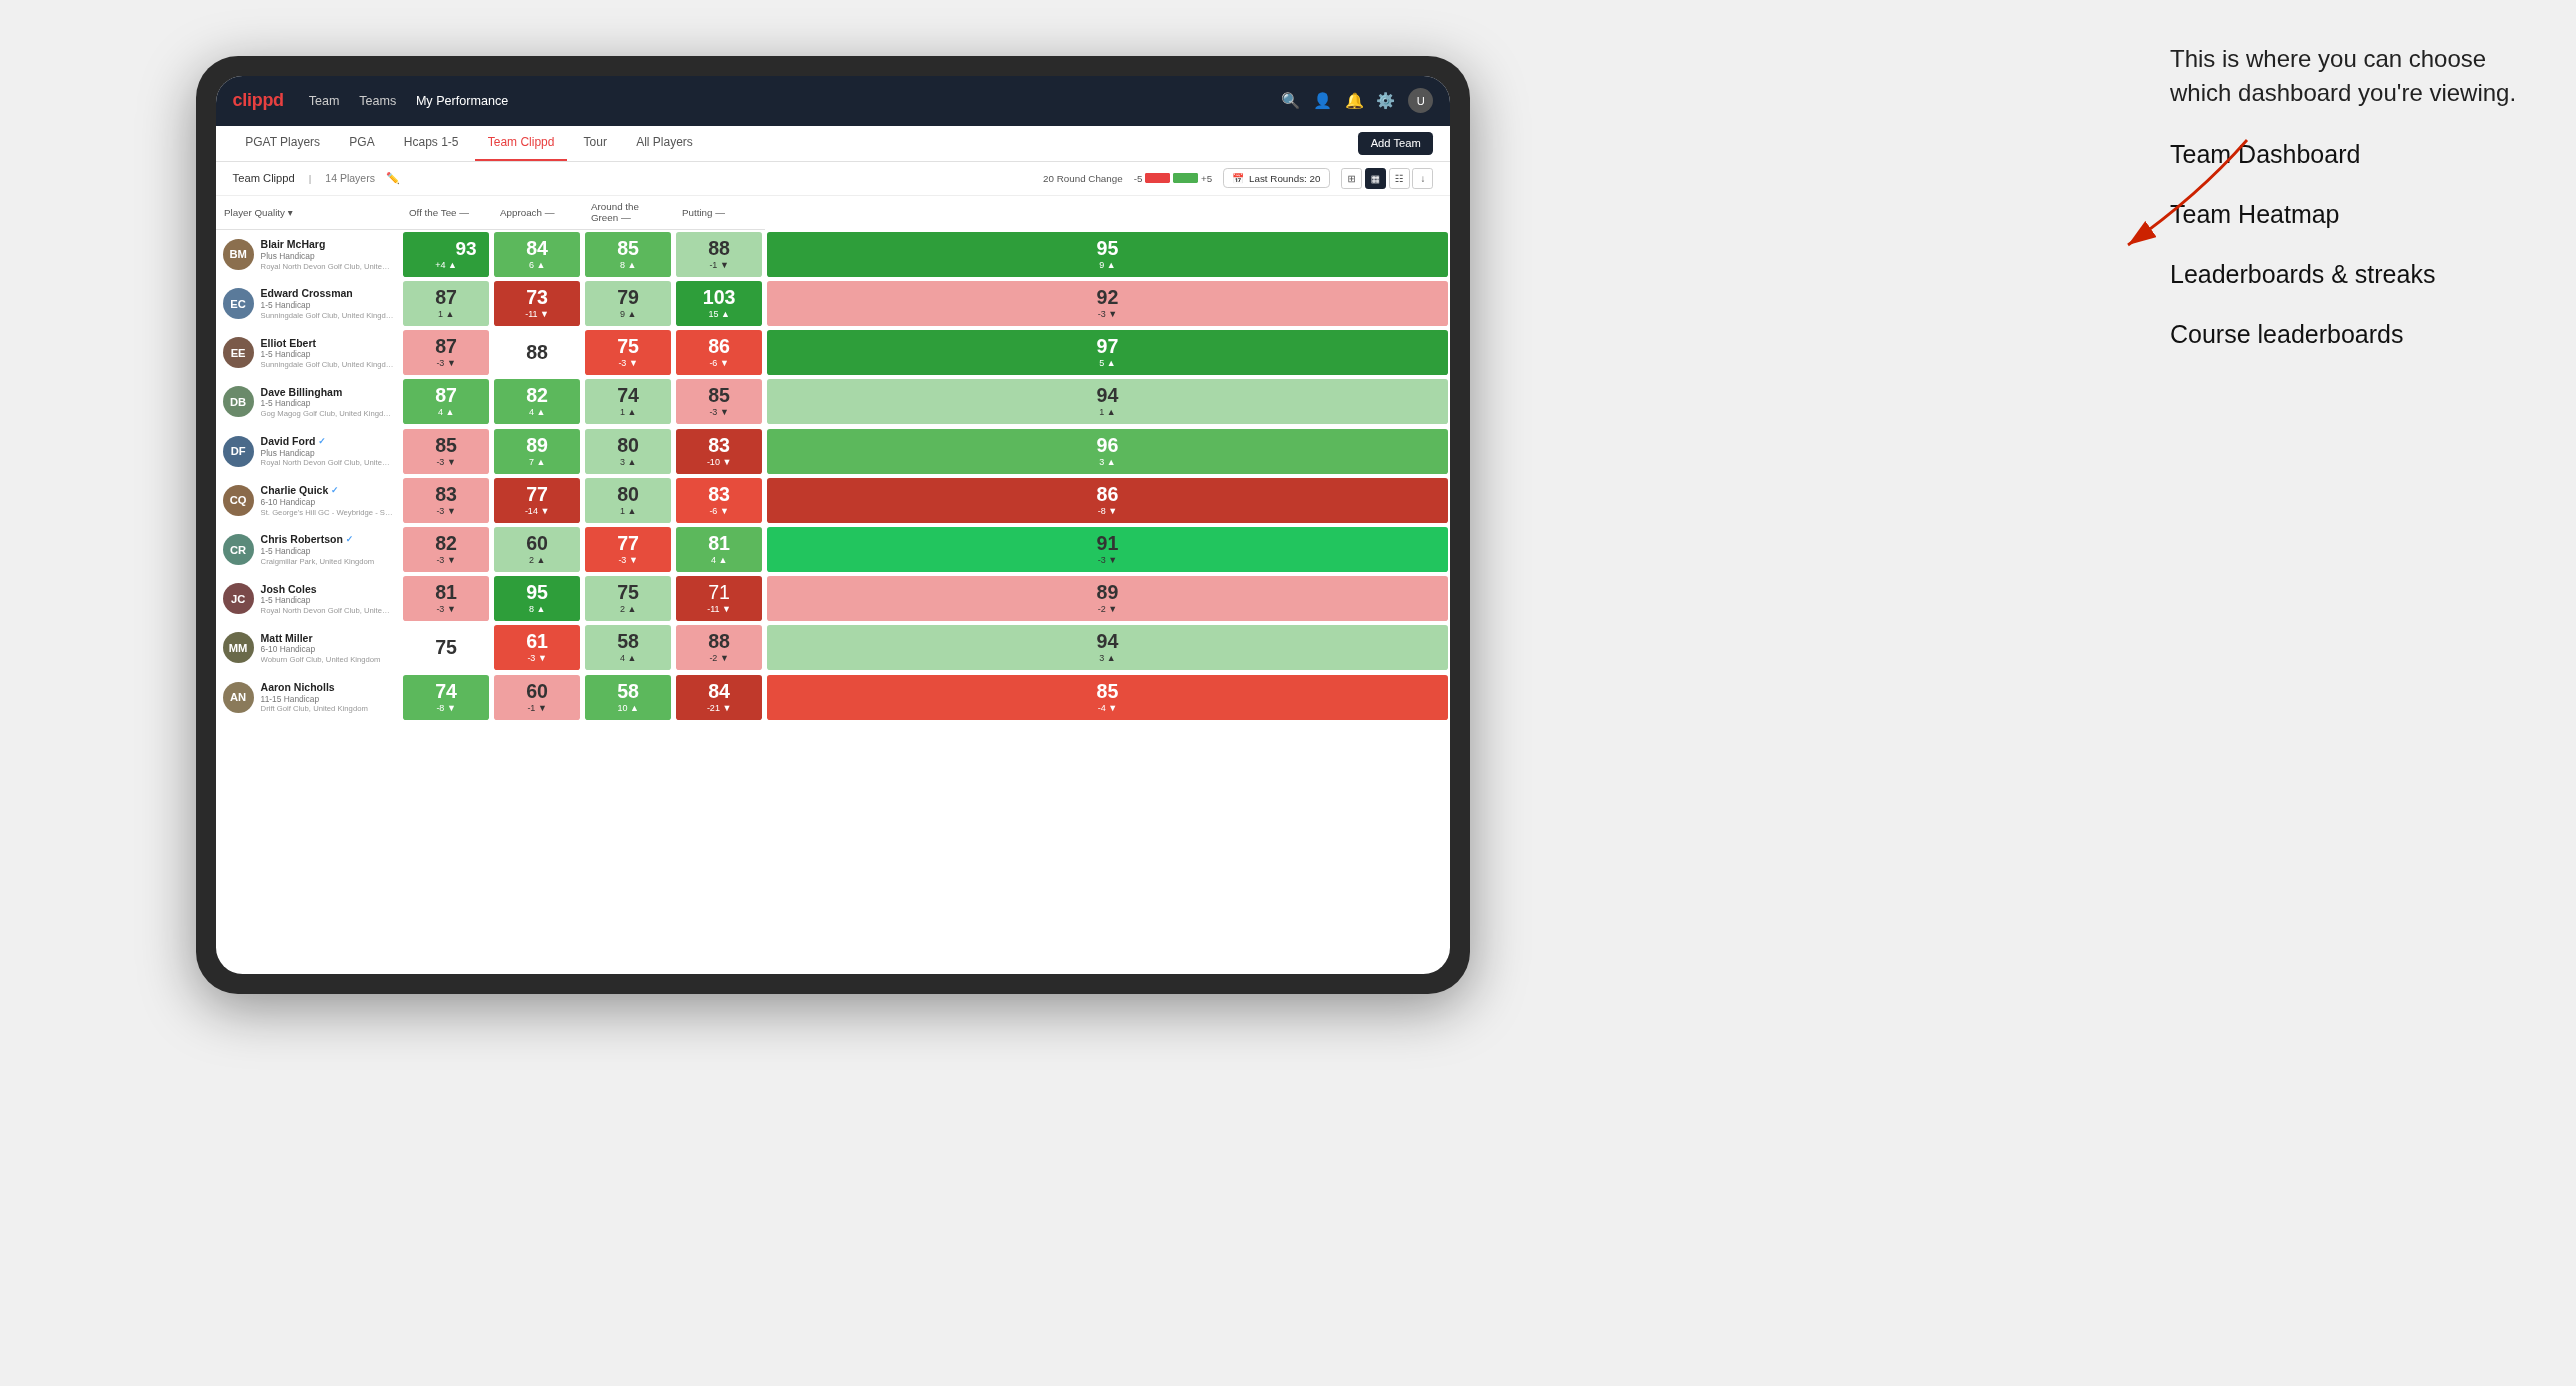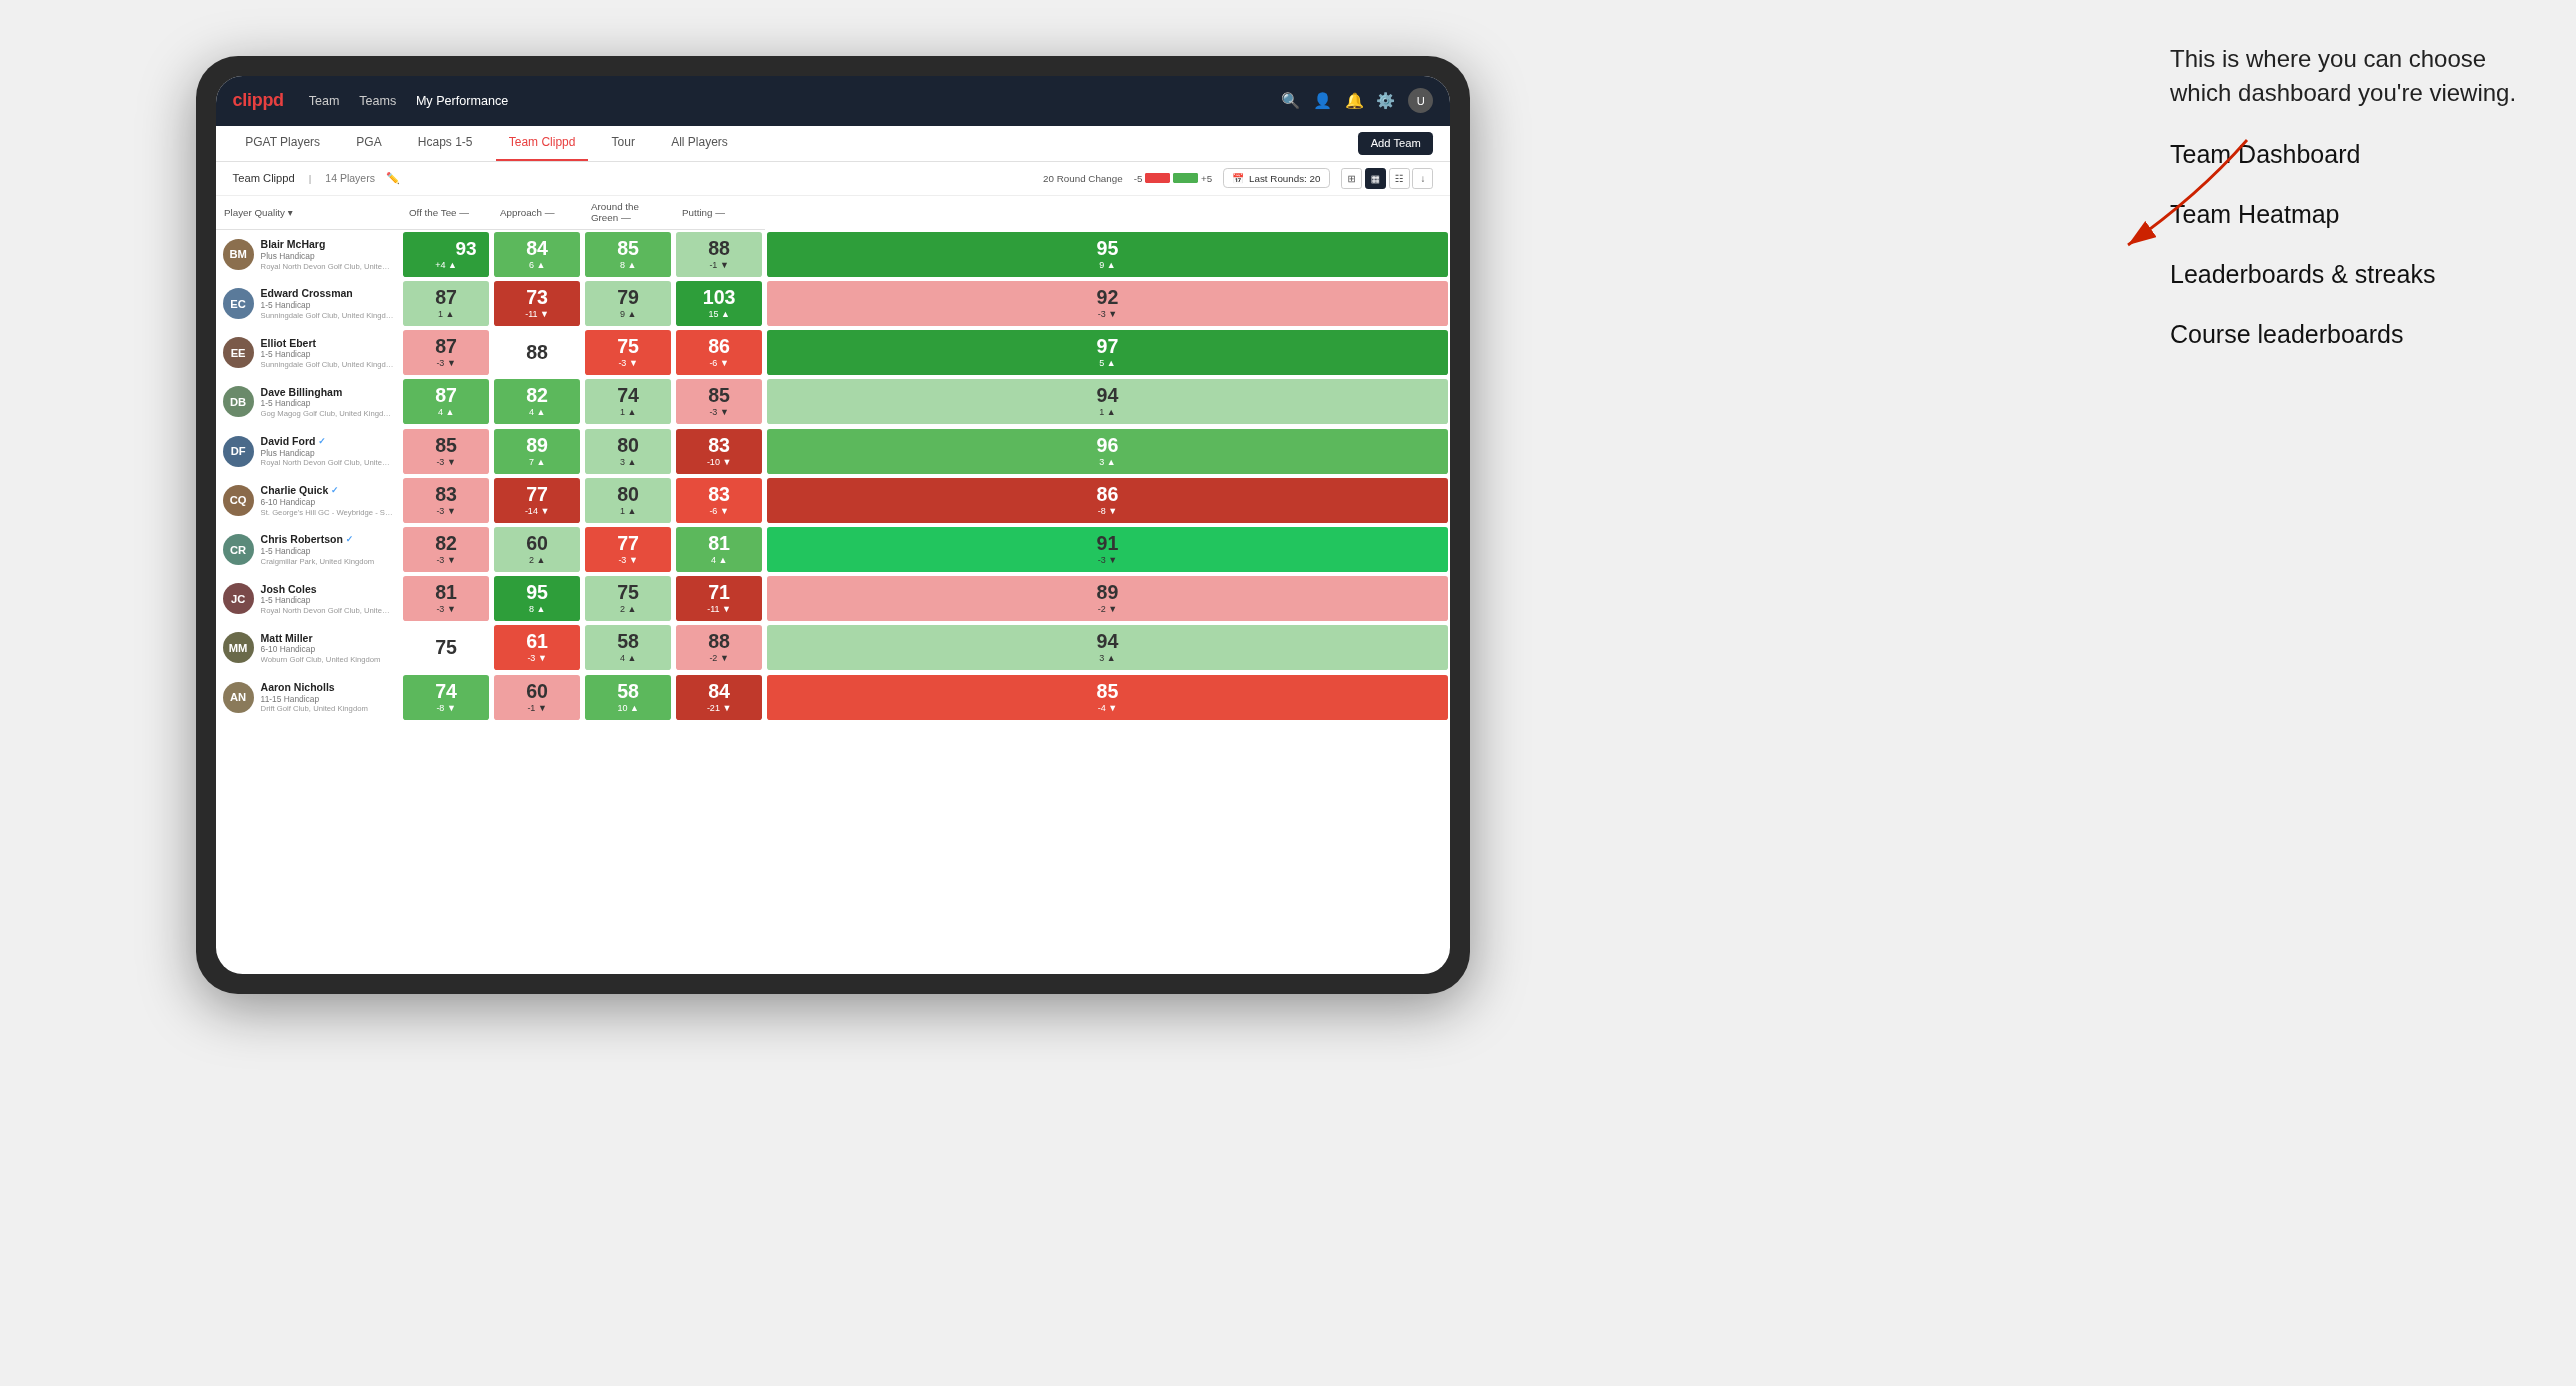--- a/index.html
+++ b/index.html
@@ -125,21 +125,21 @@
       background: #fff;
       border-bottom: 0.7px solid #e0e0e0;
       height: 36px;
       display: flex;
       align-items: center;
       padding: 0 17px;
       flex-shrink: 0;
     }
     .tab-bar-tabs {
       display: flex;
-      gap: 11px;
+      gap: 4px;
       flex: 1;
     }
     .tab-item {
       padding: 0 12.6px;
       height: 36px;
       display: flex;
       align-items: center;
       font-size: 12px;
       color: #555;
       cursor: pointer;
@@ -745,21 +745,21 @@
                 </div>
               </td>
               <td style="padding: 2.1px 2.8px;">
                 <div class="score-box" style="background: rgb(168, 216, 168); color: rgb(51, 51, 51); border-radius: 2.8px;">
                   <span style="font-size: 19.6px; font-weight: 700; line-height: 1;">75</span>
                   <span style="font-size: 9px; font-weight: 500;">2 ▲</span>
                 </div>
               </td>
               <td style="padding: 2.1px 2.8px;">
                 <div class="score-box" style="background: rgb(192, 57, 43); color: rgb(255, 255, 255); border-radius: 2.8px;">
-                  <span style="font-size: 19.6px; font-weight: 700; line-height: 1;">71</span>
+                  <span style="font-size: 19.6px; font-weight: 400; line-height: 1;">71</span>
                   <span style="font-size: 9px; font-weight: 500;">-11 ▼</span>
                 </div>
               </td>
               <td style="padding: 2.1px 2.8px;">
                 <div class="score-box" style="background: rgb(240, 160, 160); color: rgb(51, 51, 51); border-radius: 2.8px;">
                   <span style="font-size: 19.6px; font-weight: 700; line-height: 1;">89</span>
                   <span style="font-size: 9px; font-weight: 500;">-2 ▼</span>
                 </div>
               </td>
             </tr>

